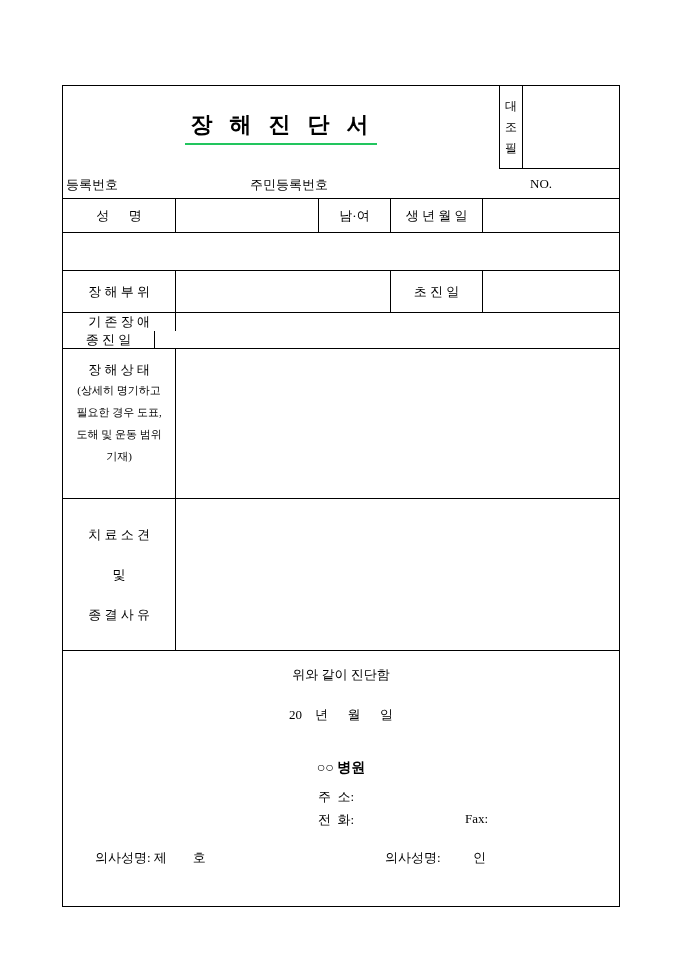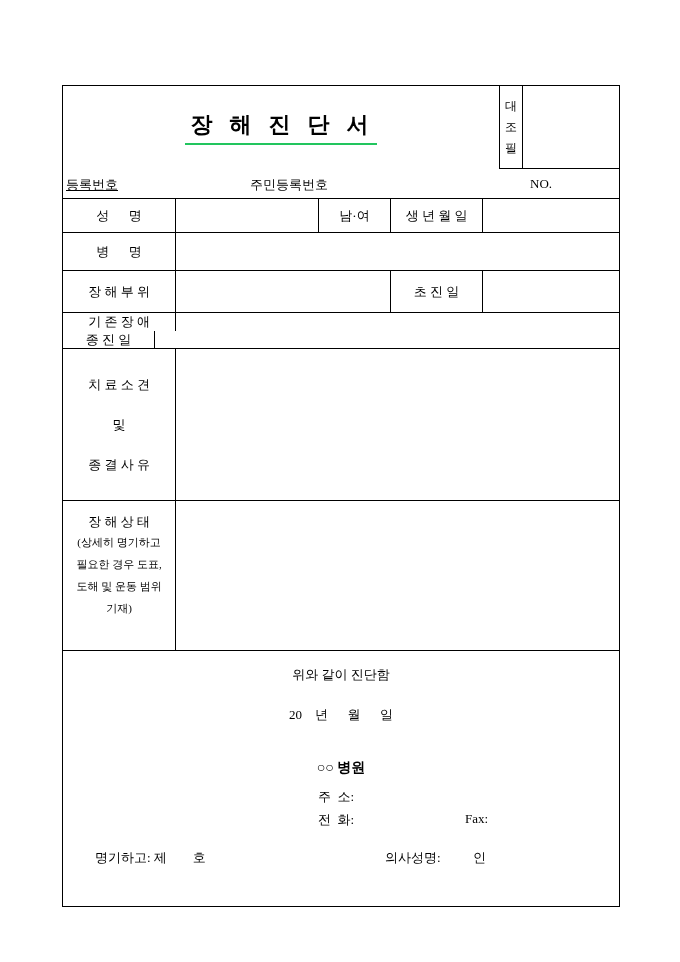--- a/index.html
+++ b/index.html
@@ -80,21 +80,21 @@
     height: 29px;
     border-bottom: 1px solid #000;
     box-sizing: border-box;
     font-size: 13px;
   }
   .meta-row span {
     position: absolute;
     top: 6px;
     white-space: pre;
   }
-  .meta-reg { left: 3px; text-decoration: underline; }
+  .meta-reg { left: 3px; }
   .meta-res { left: 187px; }
   .meta-no  { left: 467px; }
 
   
   .row {
     display: flex;
     border-bottom: 1px solid #000;
     box-sizing: border-box;
   }
   .cell {
@@ -186,63 +186,62 @@
 
     <div class="row h34">
       <div class="cell col-label pre">성      명</div>
       <div class="cell w143"></div>
       <div class="cell w72 pre">남·여</div>
       <div class="cell w92 pre">생 년 월 일</div>
       <div class="cell flexfill"></div>
     </div>
 
     <div class="row h38">
-      <div class="cell col-label pre">병      명</div>
       <div class="cell flexfill"></div>
     </div>
 
     <div class="row h42">
       <div class="cell col-label pre">장 해 부 위</div>
       <div class="cell w215"></div>
       <div class="cell w92 pre">초 진 일</div>
       <div class="cell flexfill"></div>
     </div>
 
     <div class="row h36">
       <div class="cell col-label pre">기 존 장 애</div>
       <div class="cell w215"></div>
       <div class="cell w92 pre">종 진 일</div>
-      <div class="cell flexfill"></div>
-    </div>
-
-    <div class="row h152">
-      <div class="cell col-label treat-label">
-        <div class="pre">치 료 소 견</div>
-        <div class="pre">및</div>
-        <div class="pre">종 결 사 유</div>
-      </div>
       <div class="cell flexfill"></div>
     </div>
 
     <div class="row h150">
       <div class="cell col-label state-label">
         <div class="state-title">장 해 상 태</div>
         <div class="state-note">(상세히 명기하고</div>
         <div class="state-note">필요한 경우 도표,</div>
         <div class="state-note">도해 및 운동 범위</div>
         <div class="state-note">기재)</div>
       </div>
       <div class="cell flexfill"></div>
     </div>
 
+    <div class="row h152">
+      <div class="cell col-label treat-label">
+        <div class="pre">치 료 소 견</div>
+        <div class="pre">및</div>
+        <div class="pre">종 결 사 유</div>
+      </div>
+      <div class="cell flexfill"></div>
+    </div>
+
     <div class="footer">
       <div class="centered f-statement">위와 같이 진단함</div>
       <div class="centered f-date">20    년      월      일</div>
       <div class="centered f-hospital">○○ 병원</div>
       <div class="abs f-addr">주  소:</div>
       <div class="abs f-phone">전  화:</div>
       <div class="abs f-fax">Fax:</div>
-      <div class="abs f-license">명기하고: 제        호</div>
+      <div class="abs f-license">의사성명: 제        호</div>
       <div class="abs f-doctor">의사성명:          인</div>
     </div>
 
   </div>
 </div>
 
 </body></html>

